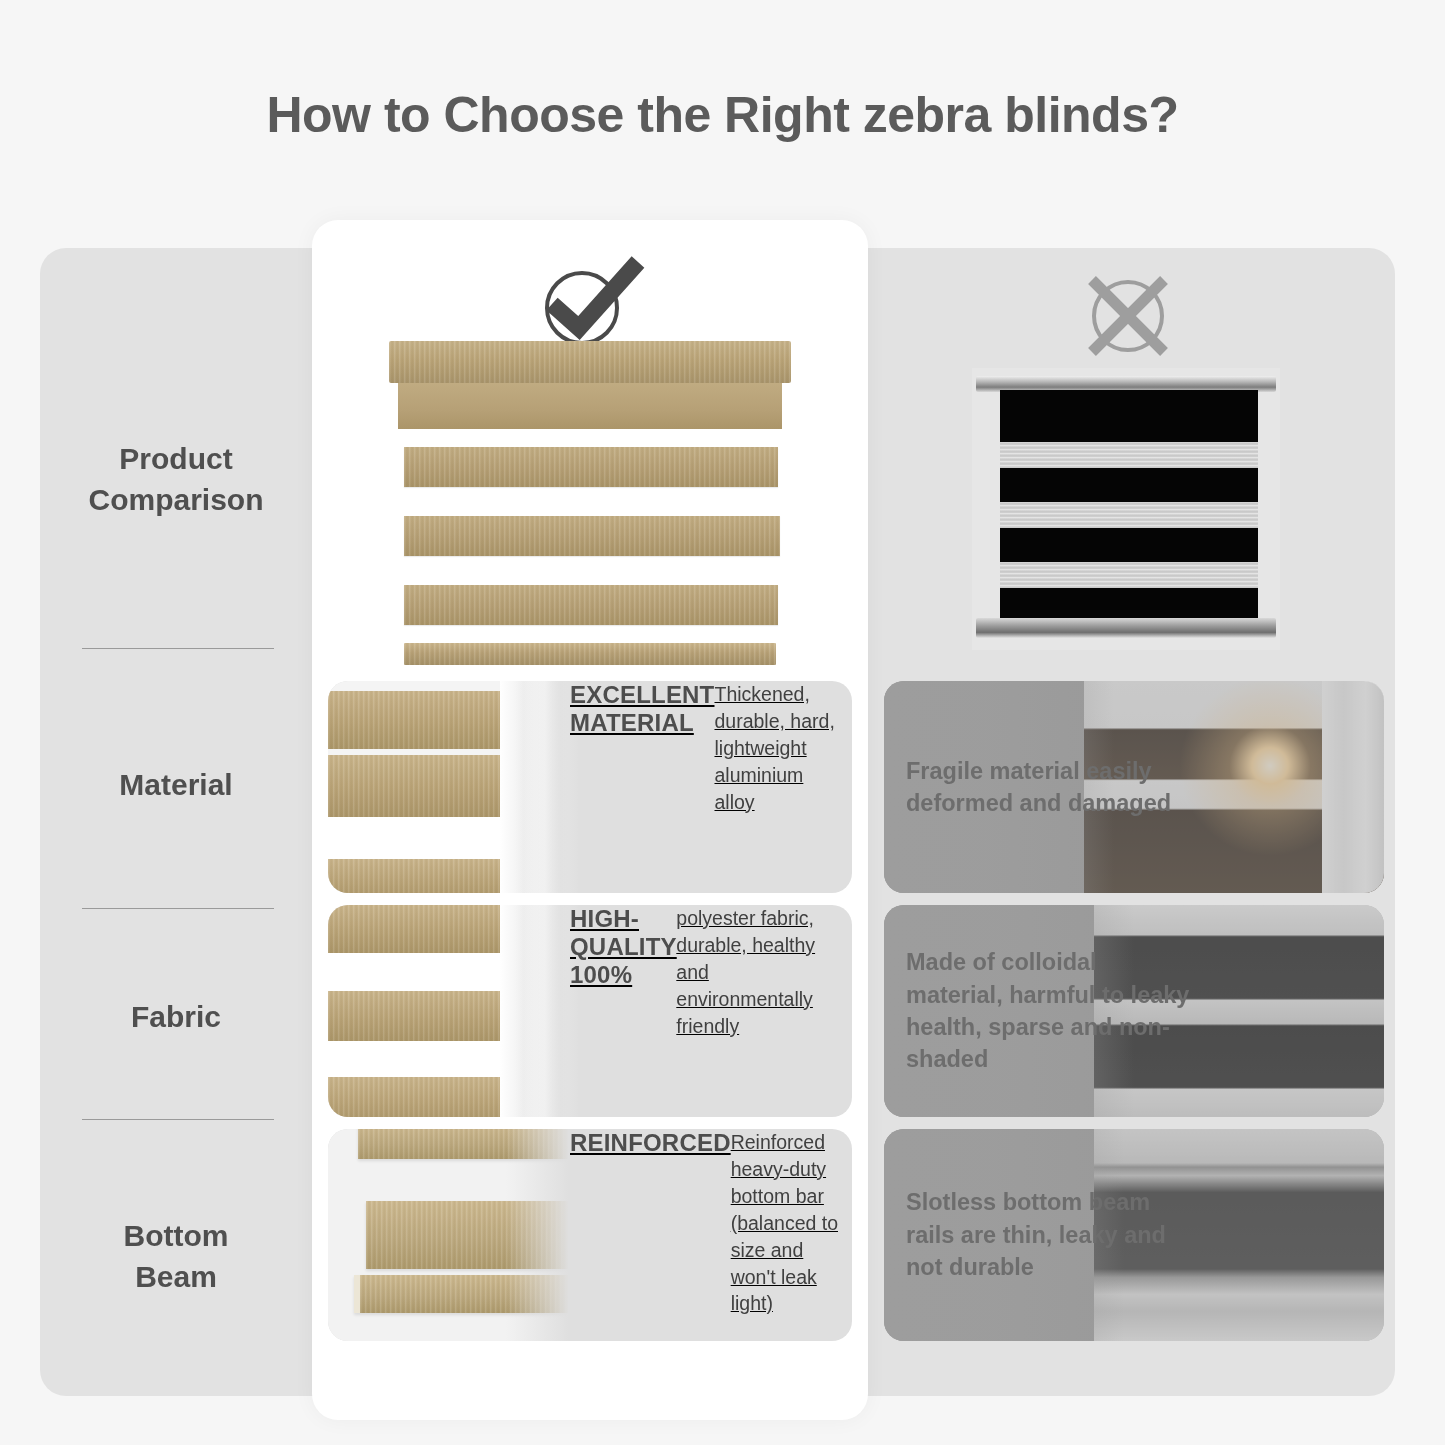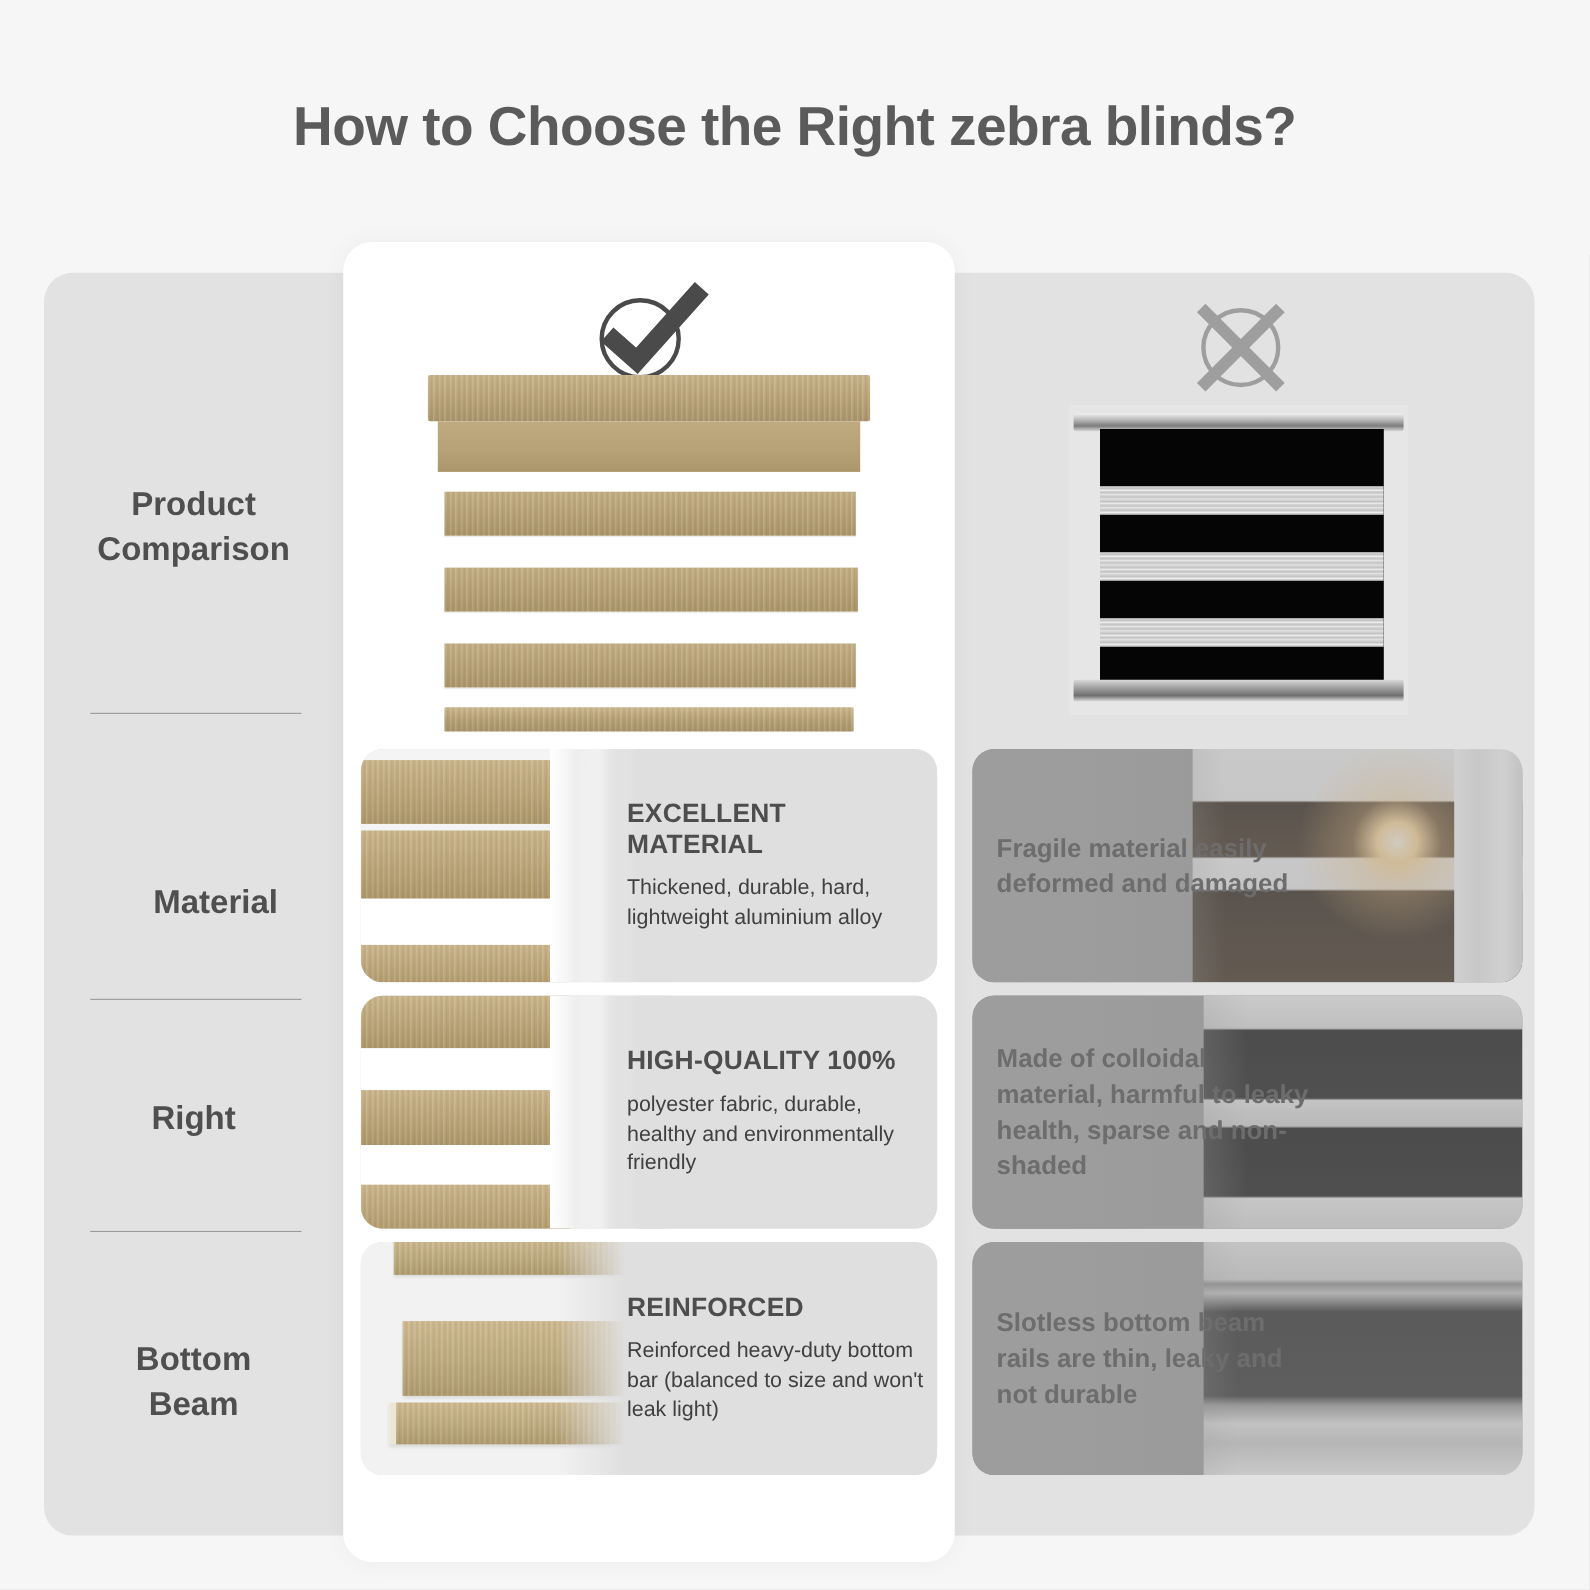--- a/index.html
+++ b/index.html
@@ -30,21 +30,21 @@
     box-shadow:0 0 22px rgba(0,0,0,0.045);
   }
 
   
   .label-col{position:absolute;left:40px;top:248px;width:272px;height:1046px;}
   .row-label{
     position:absolute;left:0;width:272px;text-align:center;
     color:#4f4f4f;font-size:30px;font-weight:bold;line-height:1.38;
   }
   .row-label.r0{top:190px;}
-  .row-label.r1{top:552px;padding-left:20px;}
+  .row-label.r1{top:516px;}
   .row-label.r2{top:748px;}
   .row-label.r3{top:967px;}
   .divider{
     position:absolute;left:42px;width:192px;height:1px;background:#9a9a9a;
   }
   .divider.d0{top:400px;}
   .divider.d1{top:660px;}
   .divider.d2{top:871px;}
 
   
@@ -107,21 +107,21 @@
     position:absolute;border-radius:20px;overflow:hidden;
   }
   .card-mid{left:328px;width:524px;background:#dfdfdf;}
   .card-right{left:884px;width:500px;background:#9d9d9d;}
   .r-mat{top:681px;height:212px;}
   .r-fab{top:905px;height:212px;}
   .r-beam{top:1129px;height:212px;}
 
   .card-text{position:absolute;z-index:4;}
   .card-mid .card-text{left:242px;top:0;width:272px;height:100%;
-    display:flex;flex-direction:column;justify-content:center;}
+    display:flex;flex-direction:row;justify-content:center;text-decoration:underline;}
   .ct-head{font-size:24px;font-weight:bold;color:#4d4d4d;letter-spacing:.2px;margin-bottom:12px;}
   .ct-body{font-size:19.5px;color:#404040;line-height:1.38;}
 
   .card-right .card-text{left:22px;top:0;width:290px;height:100%;
     display:flex;align-items:center;}
   .ct-neg{font-size:23.5px;font-weight:bold;color:#6d6d6d;line-height:1.38;}
 
   
   .photo{position:absolute;top:0;height:100%;}
   .ph-mid{left:0;width:250px;background:#f4f4f4;overflow:hidden;}
@@ -174,21 +174,21 @@
   <div class="label-col">
     <div class="row-label r0">
       <div>Product</div>
       <div>Comparison</div>
     </div>
     <div class="divider d0"></div>
 
     <div class="row-label r1">Material</div>
     <div class="divider d1"></div>
 
-    <div class="row-label r2">Right</div>
+    <div class="row-label r2">Fabric</div>
     <div class="divider d2"></div>
 
     <div class="row-label r3">
       <div>Bottom</div>
       <div>Beam</div>
     </div>
   </div>
 
   <div class="icon-wrap icon-check">
     <svg viewBox="0 0 120 100" width="120" height="100">

